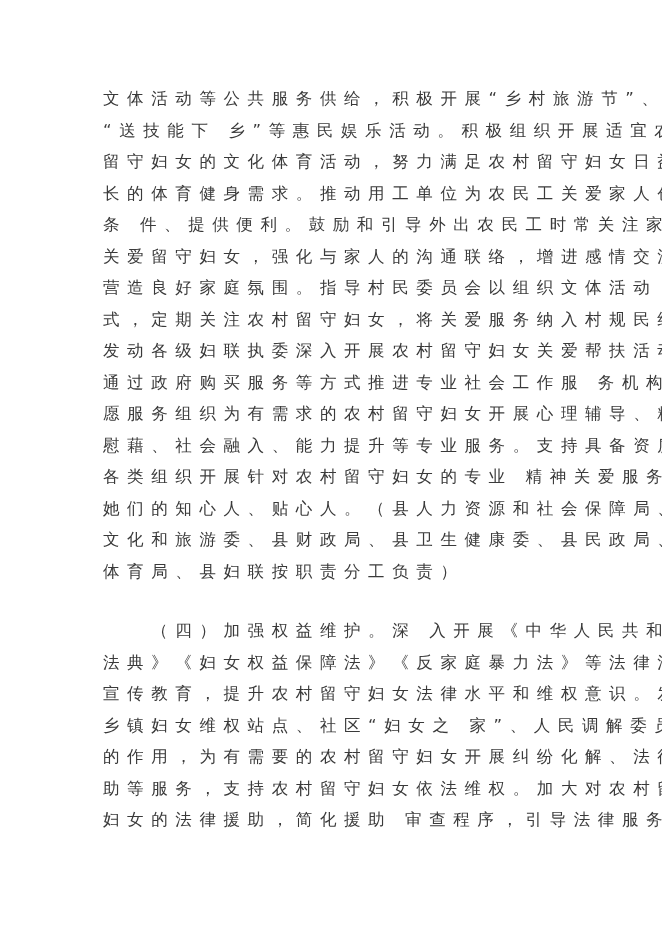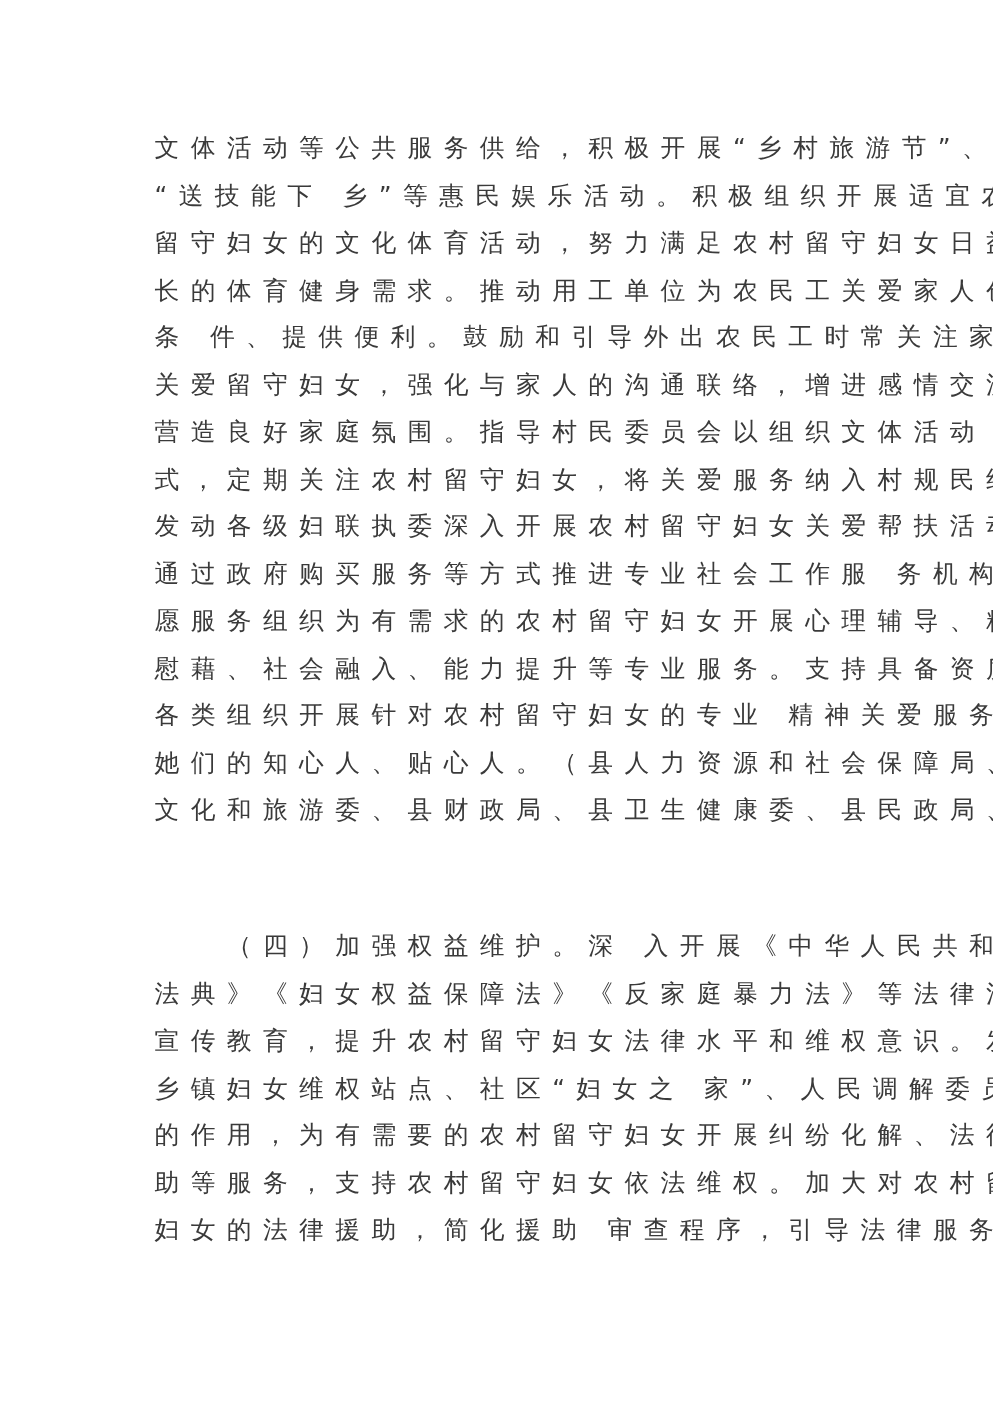--- a/index.html
+++ b/index.html
@@ -35,20 +35,21 @@
     <span class="line">关爱留守妇女，强化与家人的沟通联络，增进感情交流，</span>
     <span class="line">营造良好家庭氛围。指导村民委员会以组织文体活动 等方</span>
     <span class="line">式，定期关注农村留守妇女，将关爱服务纳入村规民约。</span>
     <span class="line">发动各级妇联执委深入开展农村留守妇女关爱帮扶活动。</span>
     <span class="line">通过政府购买服务等方式推进专业社会工作服 务机构、志</span>
     <span class="line">愿服务组织为有需求的农村留守妇女开展心理辅导、精神</span>
     <span class="line">慰藉、社会融入、能力提升等专业服务。支持具备资质的</span>
     <span class="line">各类组织开展针对农村留守妇女的专业 精神关爱服务，做</span>
     <span class="line">她们的知心人、贴心人。（县人力资源和社会保障局、县</span>
     <span class="line">文化和旅游委、县财政局、县卫生健康委、县民政局、县</span>
+    <span class="line">体育局、县妇联按职责分工负责）</span>
   </div>
 
   <div class="para" id="p2">
     <span class="line">　　（四）加强权益维护。深 入开展《中华人民共和国民</span>
     <span class="line">法典》《妇女权益保障法》《反家庭暴力法》等法律法规</span>
     <span class="line">宣传教育，提升农村留守妇女法律水平和维权意识。发挥</span>
     <span class="line">乡镇妇女维权站点、社区“妇女之 家”、人民调解委员会</span>
     <span class="line">的作用，为有需要的农村留守妇女开展纠纷化解、法律援</span>
     <span class="line">助等服务，支持农村留守妇女依法维权。加大对农村留守</span>
     <span class="line">妇女的法律援助，简化援助 审查程序，引导法律服务人员</span>

